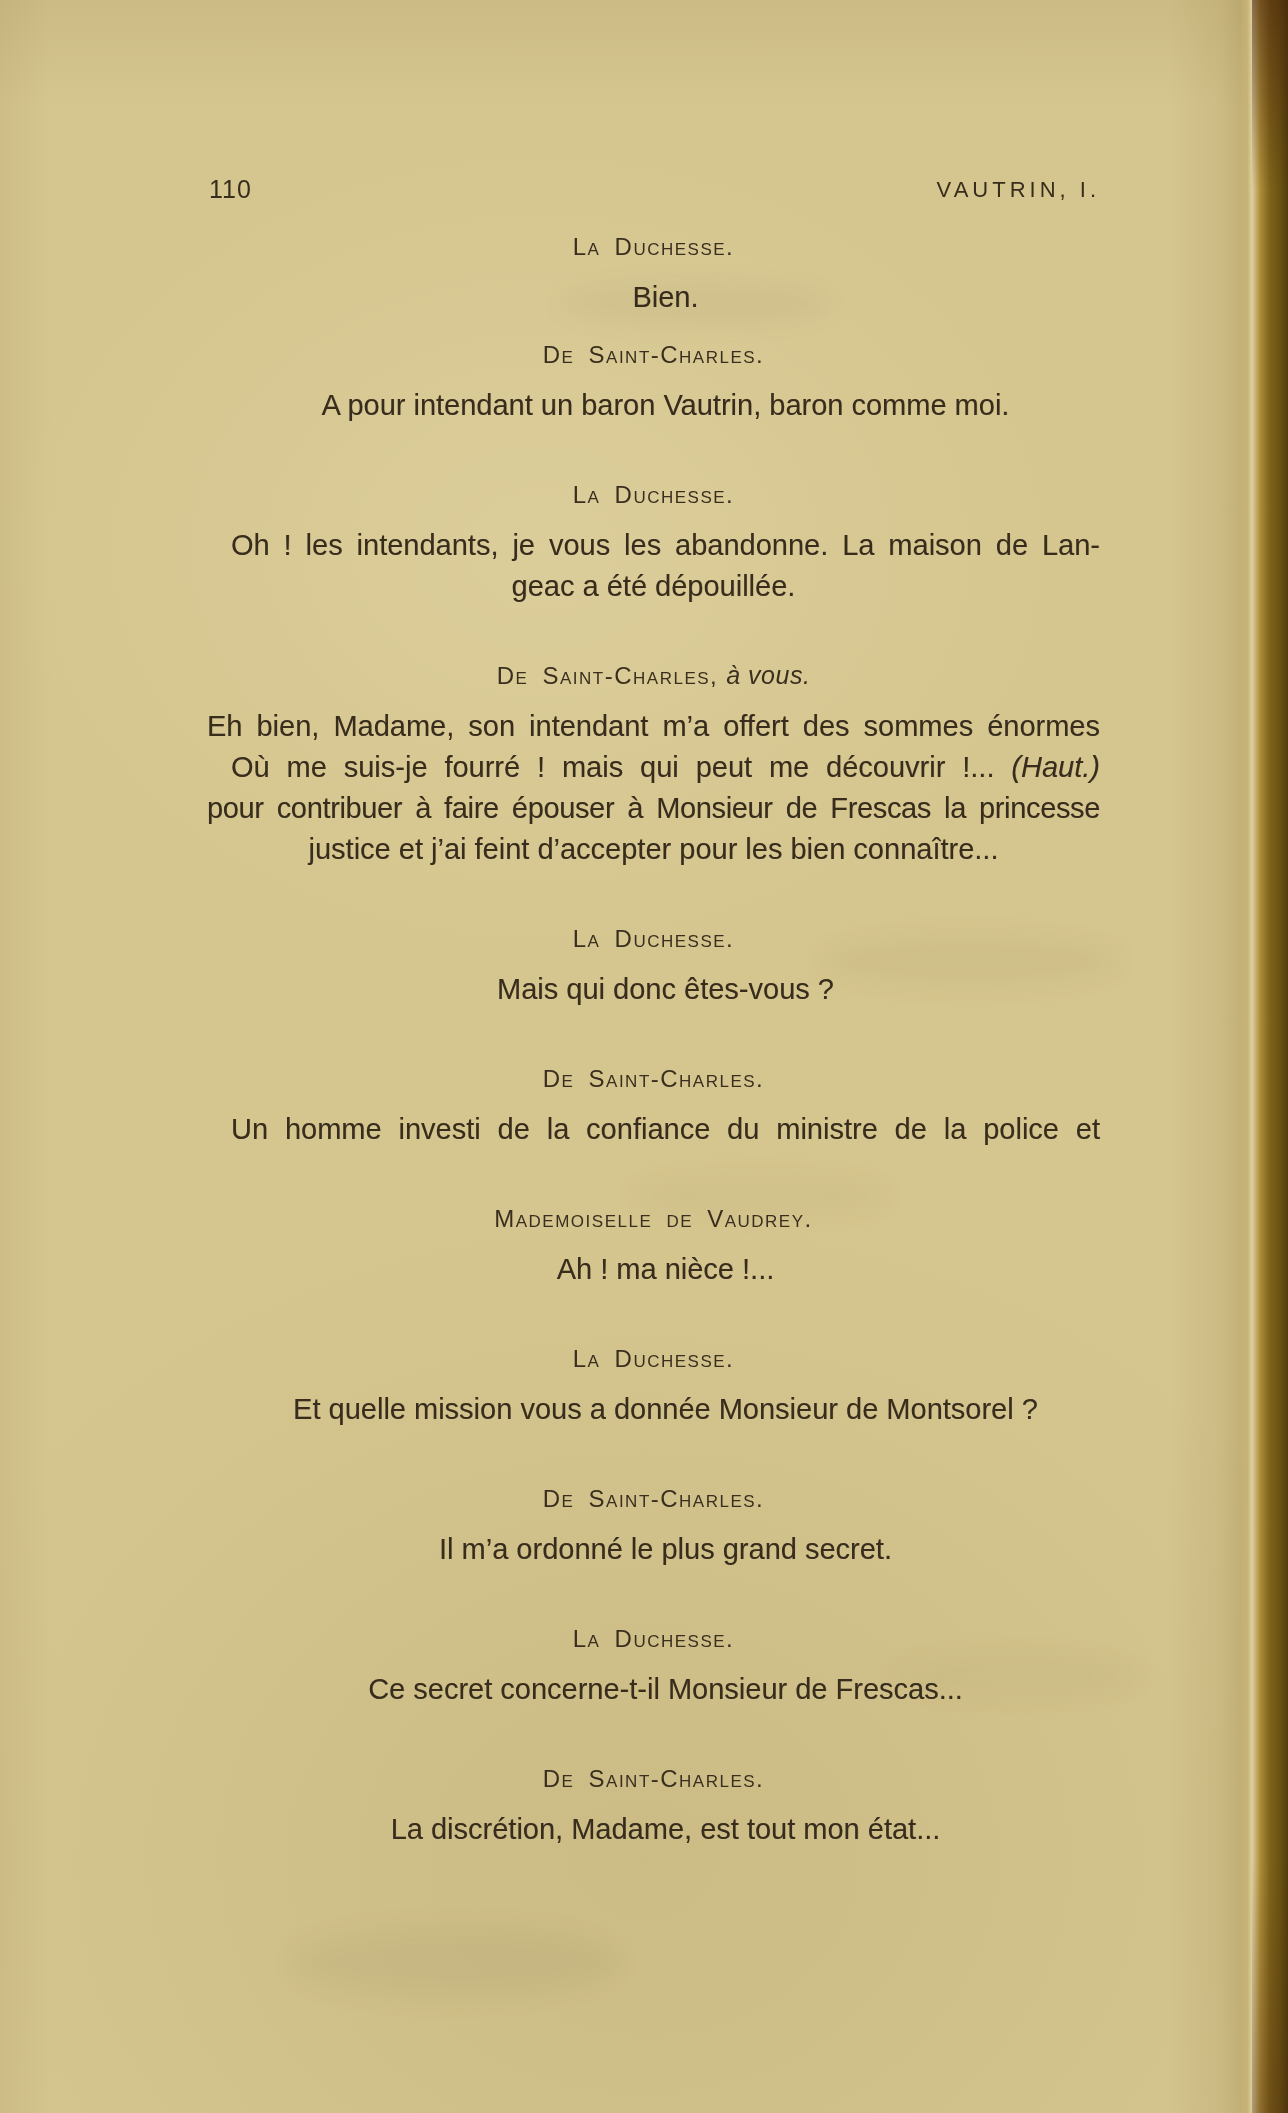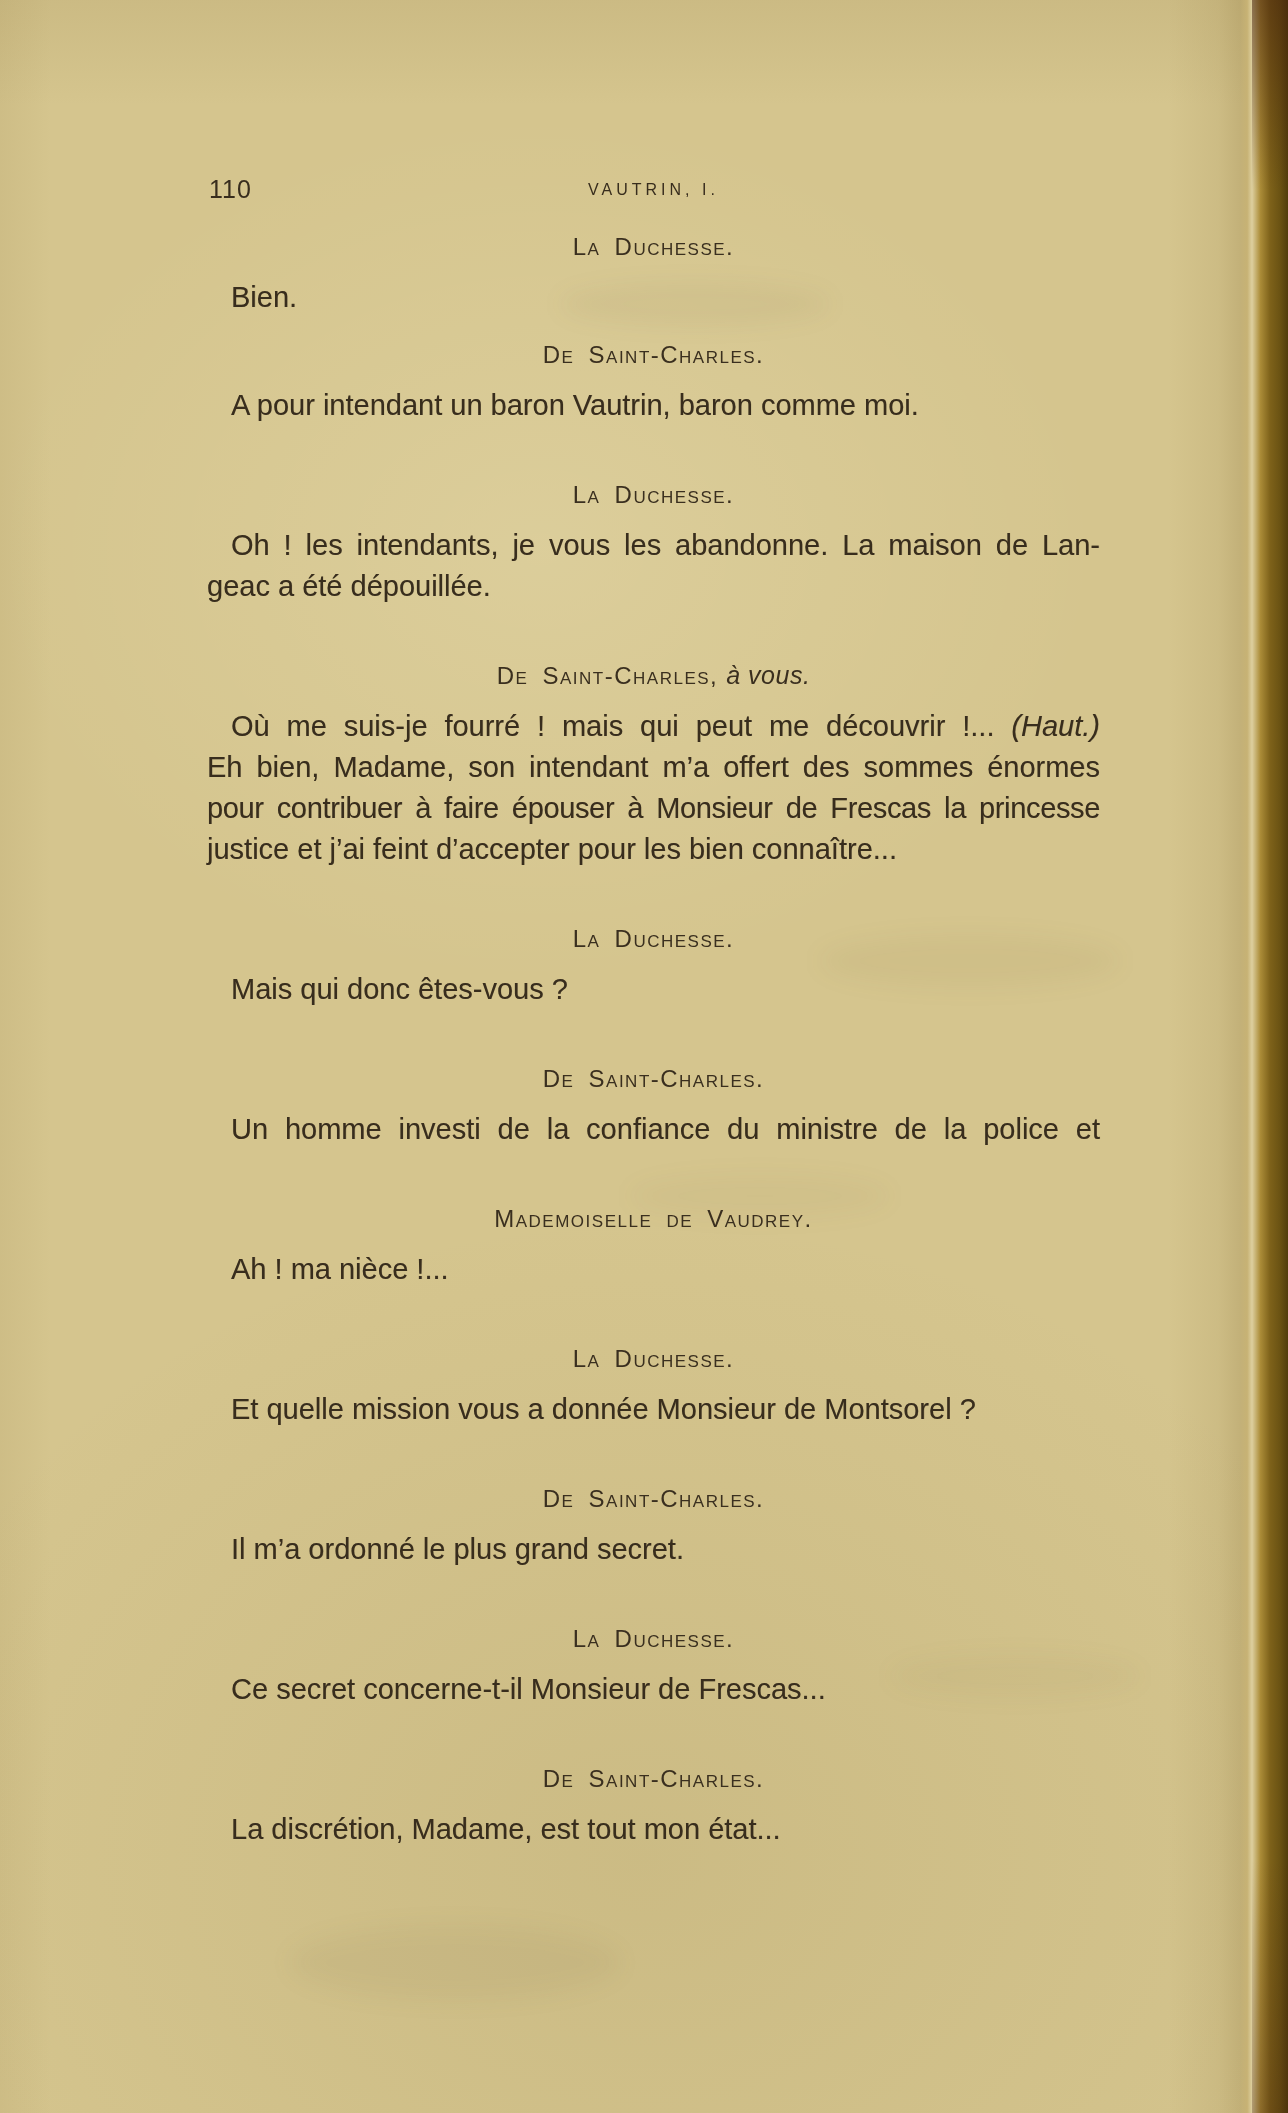--- a/index.html
+++ b/index.html
@@ -10,29 +10,29 @@
       radial-gradient(ellipse 900px 700px at 42% 26%, rgba(255,250,220,0.16), transparent 62%),
       radial-gradient(ellipse 1100px 900px at 50% 88%, rgba(120,100,45,0.10), transparent 72%),
       linear-gradient(to bottom, rgba(120,95,40,0.10), transparent 5%),
       linear-gradient(to right, rgba(120,95,40,0.08), transparent 4%);
     font-family:Liberation Sans, sans-serif;
     color:#382d1d;
   }
   .col{position:absolute;left:207px;top:169px;width:893px;}
   .pagehead{position:relative;height:41px;}
   .pagenum{position:absolute;left:2px;top:0;line-height:41px;font-size:25px;letter-spacing:1px;}
-  .runtitle{position:absolute;left:0;right:0;text-align:center;line-height:41px;font-size:16px;letter-spacing:4px;}
+  .runtitle{position:absolute;left:0;right:0;text-align:right;line-height:41px;font-size:22px;letter-spacing:4px;}
   .speaker{
     text-align:center;font-size:24px;line-height:41px;margin:48px 0 10px;
     font-variant-caps:small-caps;letter-spacing:1.5px;word-spacing:6px;color:#3a2f1f;
   }
   .speaker.tight{margin-top:16px;}
   .speaker .dir{font-variant-caps:normal;text-transform:none;font-style:italic;
     letter-spacing:0.5px;word-spacing:normal;font-size:25px;margin-left:8px;}
-  .line{font-size:29px;line-height:41px;text-align:left;
+  .line{font-size:29px;line-height:41px;text-align:center;
     text-shadow:0.3px 0.3px 0.6px rgba(50,40,25,0.30);}
   .indent{text-indent:24px;}
   .fill{text-align:justify;text-align-last:justify;}
   .squeeze{letter-spacing:-0.35px;}
   sup.fn{font-size:16px;font-weight:700;vertical-align:baseline;position:relative;top:-10px;letter-spacing:0;}
   .stage{font-style:italic;}
   .edge-right{
     position:absolute;right:0;top:0;bottom:0;width:120px;pointer-events:none;
     background:linear-gradient(to right,
       rgba(130,105,45,0) 0%,
@@ -87,22 +87,22 @@
     </div>
 
     <div>
       <div class="speaker">La Duchesse.</div>
       <div class="line indent fill">Oh ! les intendants, je vous les abandonne. La maison de Lan-</div>
       <div class="line">geac a été dépouillée.</div>
     </div>
 
     <div>
       <div class="speaker"><span>De Saint-Charles,</span><i class="dir">à vous.</i></div>
+      <div class="line fill">Eh bien, Madame, son intendant m’a offert des sommes énormes</div>
       <div class="line indent fill"><span>Où me suis-je fourré ! mais qui peut me découvrir !... </span><i class="stage">(Haut.)</i></div>
-      <div class="line fill">Eh bien, Madame, son intendant m’a offert des sommes énormes</div>
       <div class="line fill squeeze">pour contribuer à faire épouser à Monsieur de Frescas la princesse</div>
       <div class="line">justice et j’ai feint d’accepter pour les bien connaître...</div>
     </div>
 
     <div>
       <div class="speaker">La Duchesse.</div>
       <div class="line indent">Mais qui donc êtes-vous ?</div>
     </div>
 
     <div>

